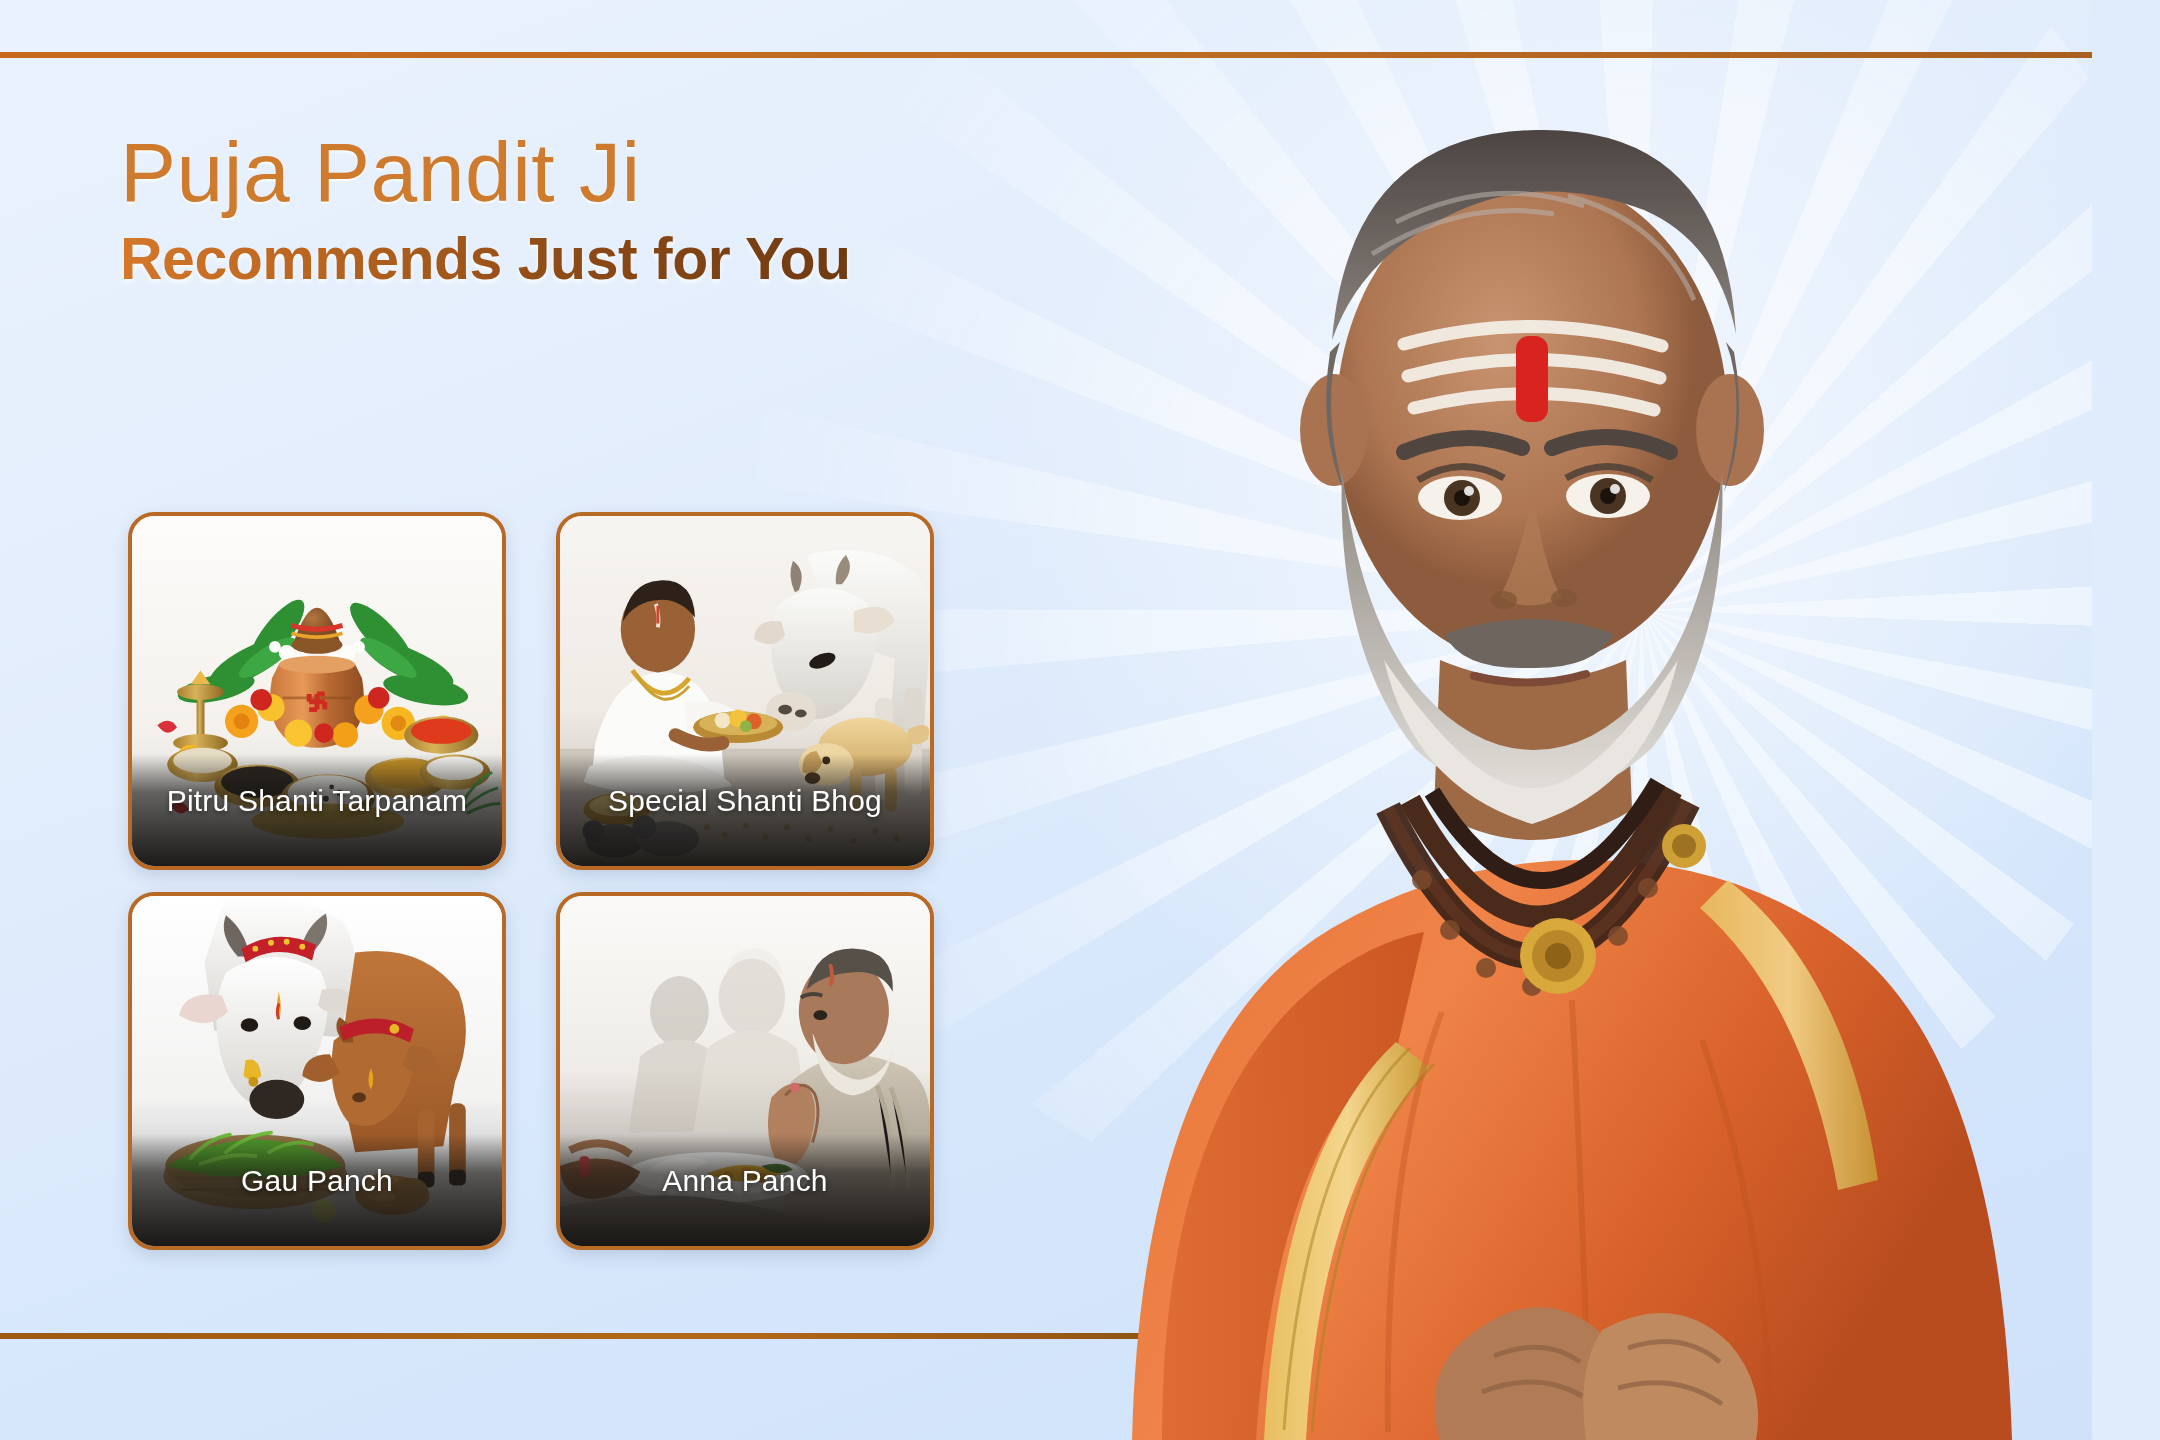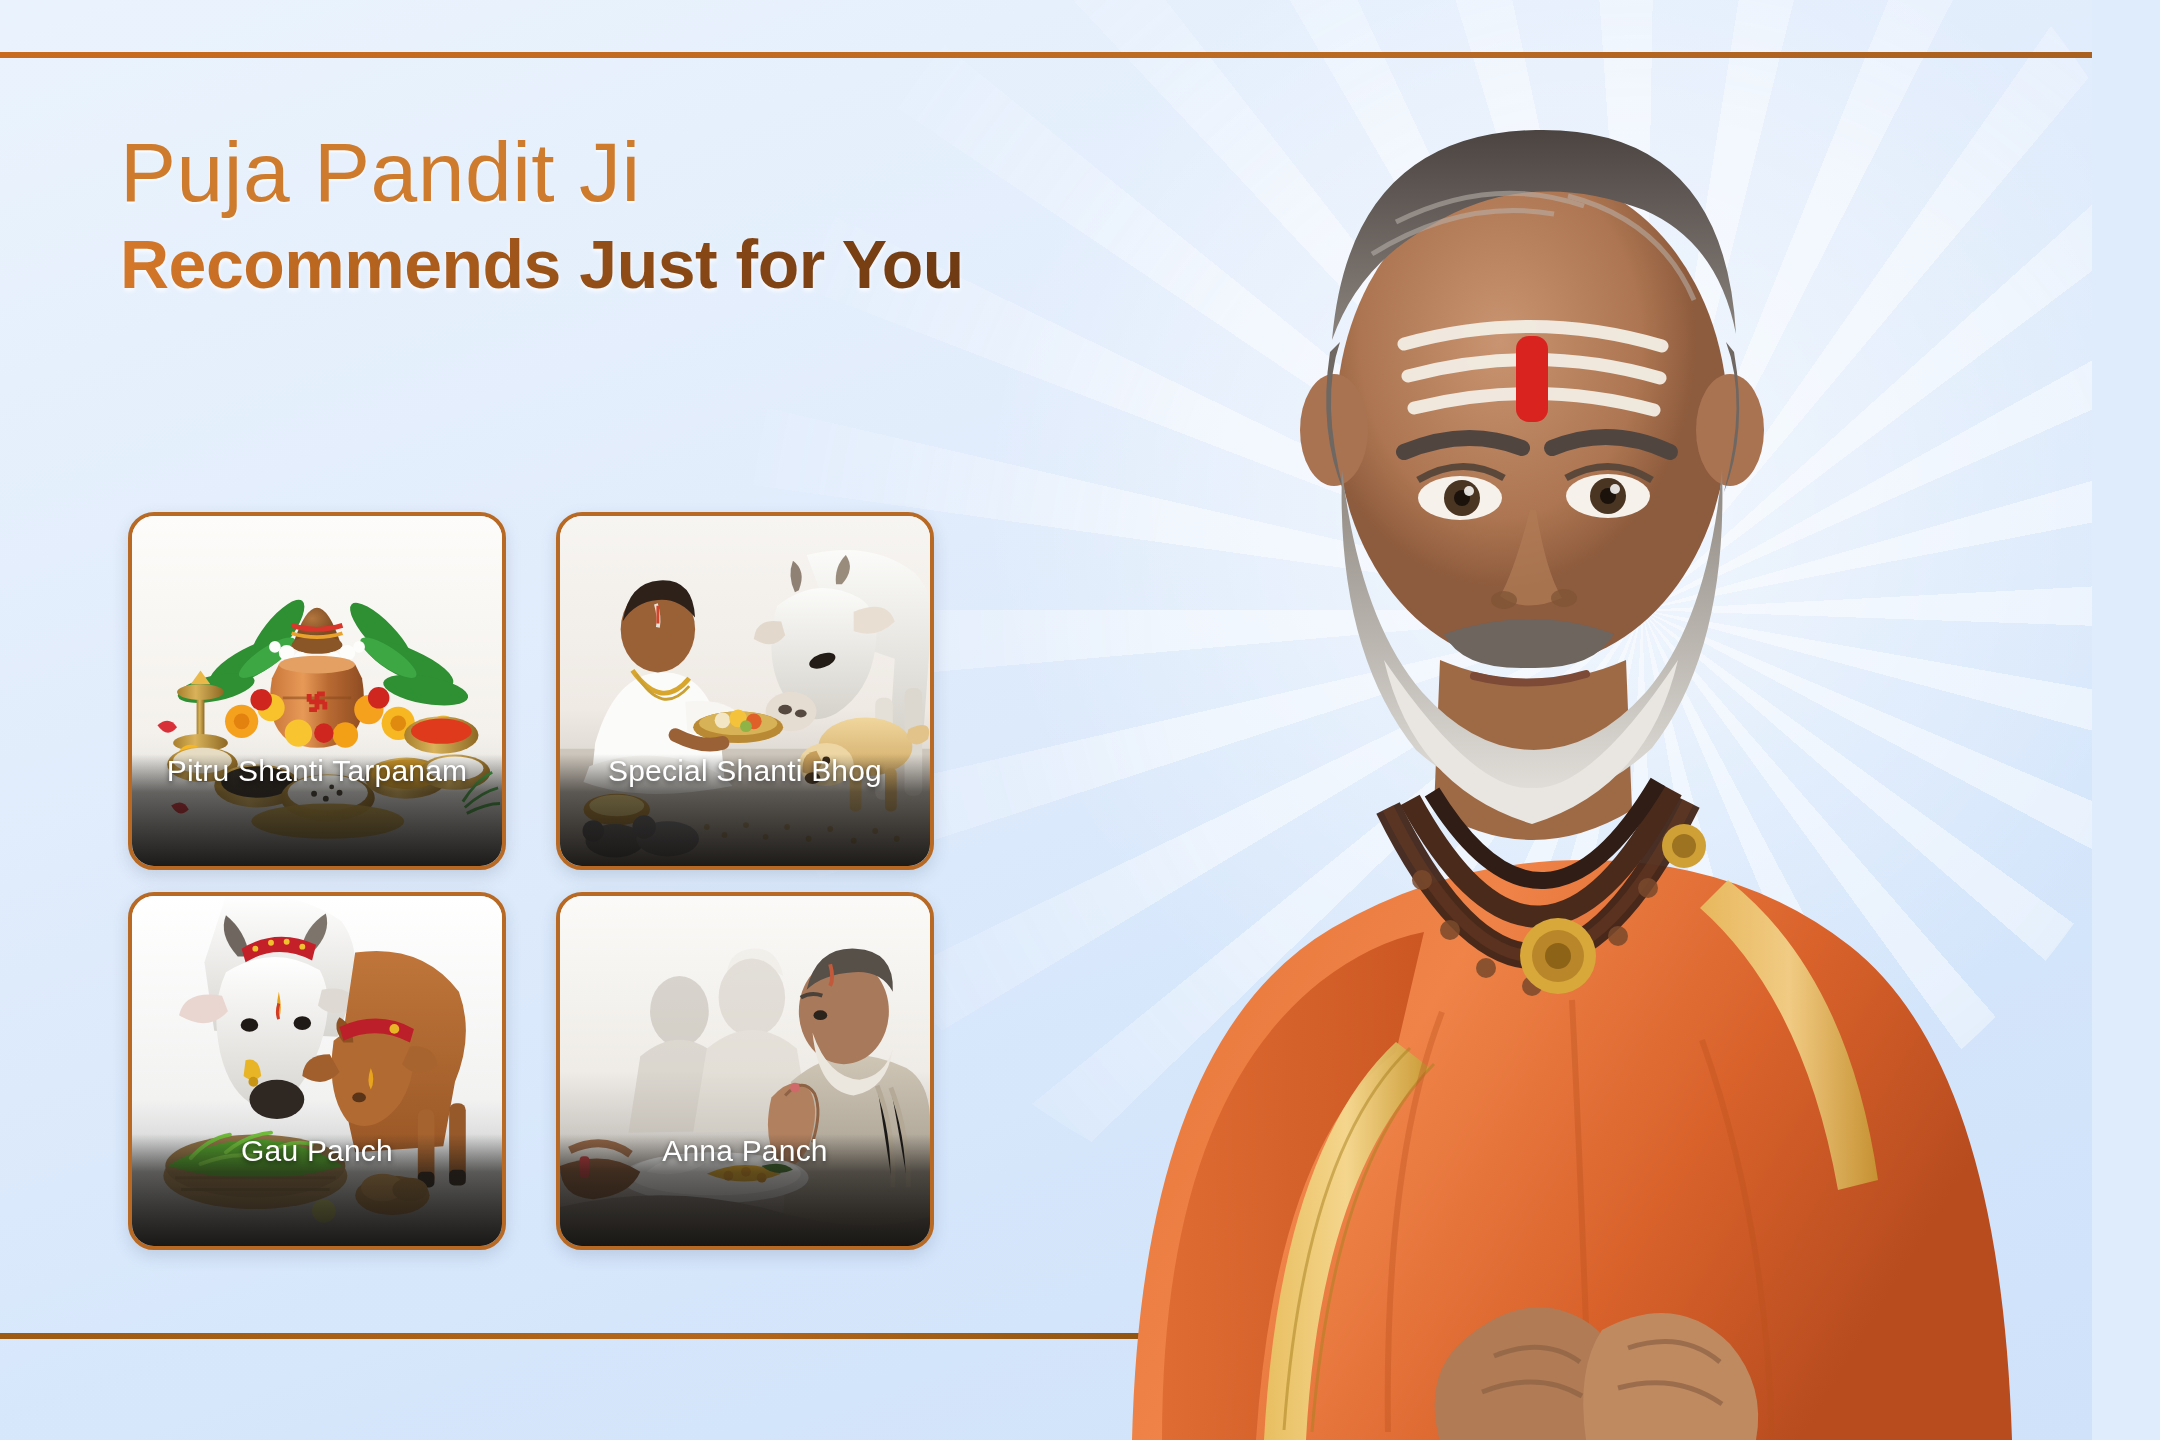--- a/index.html
+++ b/index.html
@@ -57,21 +57,21 @@
     font-size:84px;
     font-weight:300;
     letter-spacing:.5px;
     line-height:1.06;
     color:#cf7b2e;
     text-shadow:0 2px 2px rgba(255,255,255,.85);
     white-space:nowrap;
   }
   .headline-2 {
     margin-top:10px;
-    font-size:68px;
+    font-size:59px;
     font-weight:bold;
     letter-spacing:-0.5px;
     line-height:1.1;
     white-space:nowrap;
     background:linear-gradient(95deg,#d5782a 0%,#b7641f 28%,#8c4a16 62%,#6f3a12 100%);
     -webkit-background-clip:text;
     background-clip:text;
     color:transparent;
     -webkit-text-fill-color:transparent;
     filter:drop-shadow(0 3px 2px rgba(255,255,255,.8));
@@ -92,21 +92,21 @@
     border:4px solid #b86a24;
     overflow:hidden;
     background:#f6f8fb;
     box-shadow:0 6px 16px rgba(60,80,110,.18);
   }
   .card-photo { position:absolute; inset:0; overflow:hidden; }
   .card-photo svg { width:100%; height:100%; display:block; }
   .card-caption-bar {
     position:absolute; left:0; right:0; bottom:0; height:112px;
     background:linear-gradient(180deg, rgba(20,18,16,0) 0%, rgba(22,20,18,.62) 34%, rgba(18,16,14,.94) 100%);
-    display:flex; align-items:flex-start; justify-content:center;
+    display:flex; align-items:center; justify-content:center;
     padding-bottom:18px;
   }
   .card-caption {
     color:#ffffff;
     font-size:30px;
     font-weight:400;
     letter-spacing:.2px;
     text-shadow:0 2px 5px rgba(0,0,0,.55);
     white-space:nowrap;
   }

